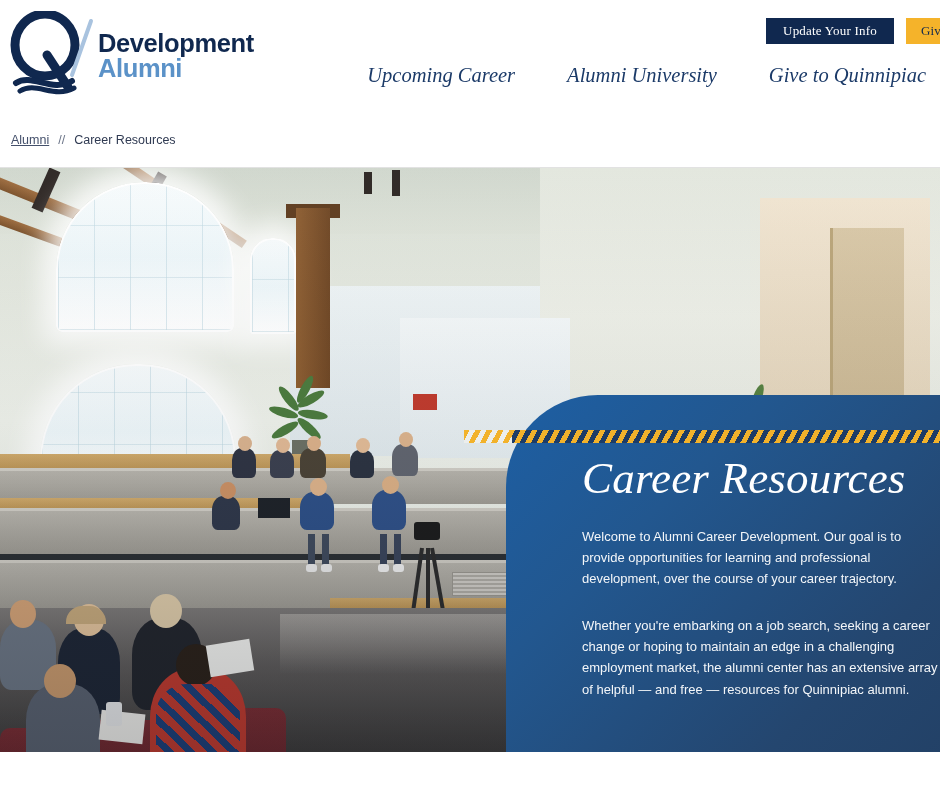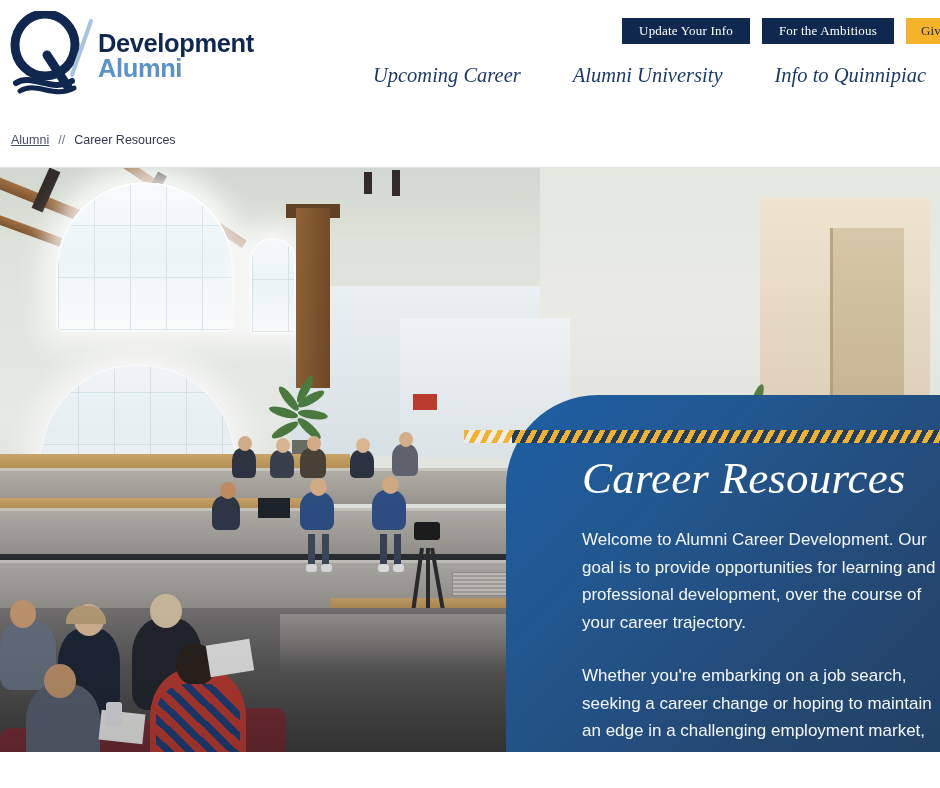--- a/index.html
+++ b/index.html
@@ -278,21 +278,21 @@
     font-style: italic;
     font-weight: normal;
     font-size: 45px;
     line-height: 1.05;
     letter-spacing: 0.2px;
   }
   .panel-body p {
     margin: 0 0 26px 0;
     color: #f3f6f9;
     font-family: "Liberation Sans", sans-serif;
-    font-size: 17px;
+    font-size: 13px;
     line-height: 1.62;
     max-width: 362px;
   }
   .panel-body p:last-child { margin-bottom: 0; }
 
   
   .hatch-band {
     position: absolute;
     left: 464px;
     top: 262px;
@@ -336,28 +336,27 @@
       </svg>
     </span>
     <span class="logo-words">
       <span class="lw2">Development</span>
       <span class="lw3">Alumni</span>
     </span>
   </a>
 
   <div class="util-bar">
     <a class="util-btn" href="#">Update Your Info</a>
-    <a class="util-btn" href="#">For the Ambitious</a>
     <a class="util-btn util-btn-gold" href="#">Give</a>
   </div>
 
   <nav class="main-nav">
     <a class="nav-link" href="#">Upcoming Career</a>
     <a class="nav-link" href="#">Alumni University</a>
-    <a class="nav-link" href="#">Info to Quinnipiac</a>
+    <a class="nav-link" href="#">Give to Quinnipiac</a>
   </nav>
 </header>
 
 <div class="breadcrumb-bar">
   <a class="crumb crumb-link" href="#">Alumni</a>
   <span class="crumb crumb-sep">//</span>
   <span class="crumb crumb-current">Career Resources</span>
 </div>
 
 <section class="hero">

